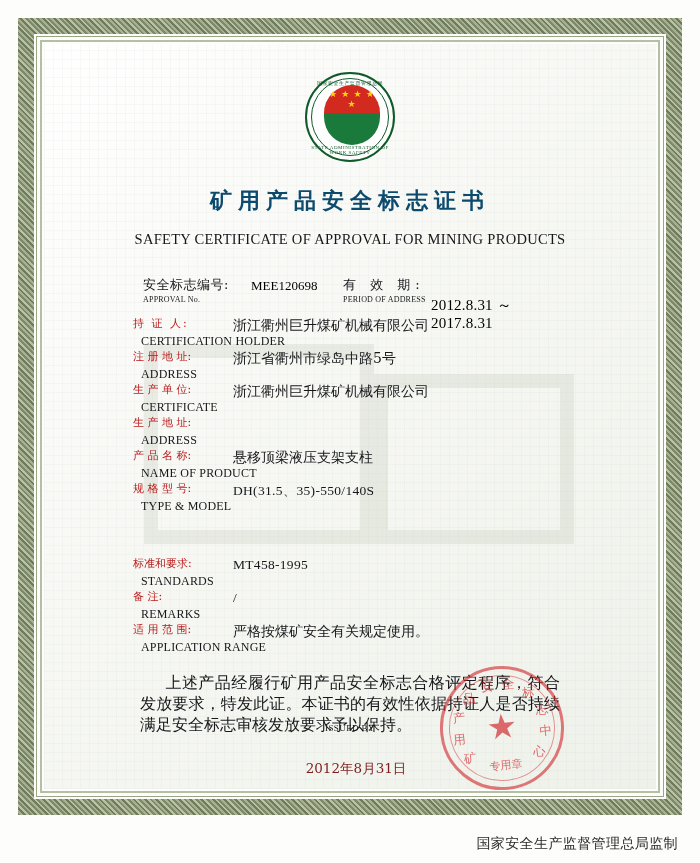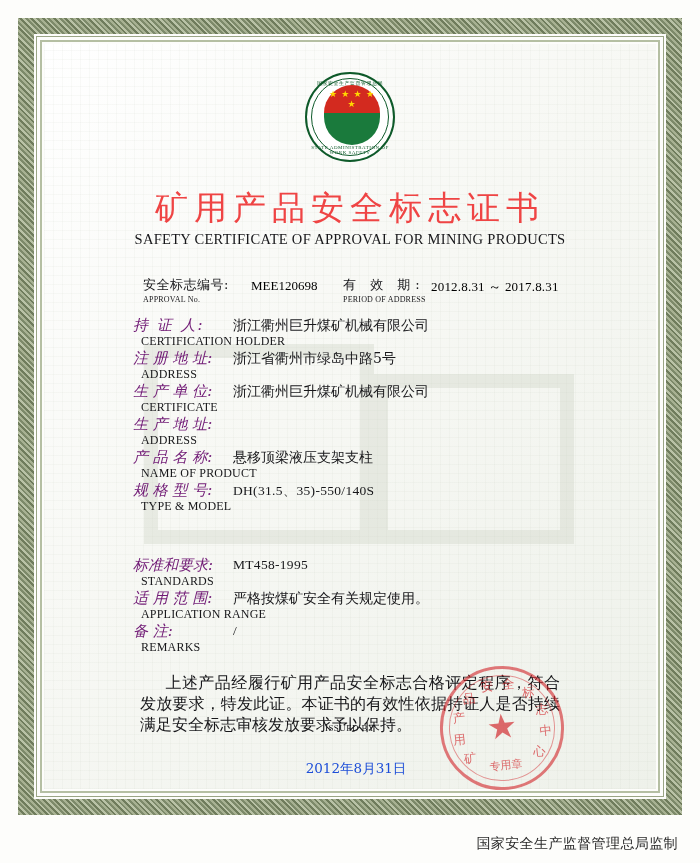--- a/index.html
+++ b/index.html
@@ -136,24 +136,24 @@
   }
   .emblem .arc-top { top: 6px; }
   .emblem .arc-bottom { bottom: 5px; }
 
   
   .title-cn {
     position: absolute;
     left: 0; right: 0;
     top: 186px;
     text-align: center;
-    font-size: 33px;
+    font-size: 22px;
     letter-spacing: 6px;
-    font-weight: normal;
-    color: #ef4444;
+    font-weight: bold;
+    color: #0c4a6e;
     font-family: "DejaVu Serif", "Liberation Serif", serif;
   }
   .title-en {
     position: absolute;
     left: 0; right: 0;
     top: 231px;
     text-align: center;
     font-size: 14.5px;
     letter-spacing: .3px;
     color: #17171a;
@@ -195,44 +195,43 @@
   .validity-left {
     position: absolute;
     left: 200px;
     top: 0;
   }
   .validity-left .l1 { font-size: 13px; letter-spacing: 5px; }
   .validity-left .l2 { font-size: 8px; margin-top: 1px; }
   .validity-value {
     position: absolute;
     left: 288px;
-    top: 2px;
-    font-size: 13px;
+    top: 20px;
+    font-size: 15px;
     letter-spacing: .2px;
   }
 
   
   .fields {
     position: absolute;
     left: 133px;
     top: 316px;
     width: 440px;
   }
   .field {
     position: relative;
     height: 33px;
   }
   .field .f-cn {
     position: absolute;
     left: 0;
     top: 0;
-    font-size: 15px;
-    color: #701a75;
-    font-family: "DejaVu Serif", "Liberation Serif", serif;
-    font-style: italic;
+    font-size: 11px;
+    color: #b91c1c;
+    font-family: "DejaVu Serif", "Liberation Serif", serif;
   }
   .field .f-en {
     position: absolute;
     left: 8px;
     top: 18px;
     font-size: 12px;
     color: #17171a;
     letter-spacing: .2px;
     font-family: "Liberation Serif", serif;
   }
@@ -290,21 +289,21 @@
     letter-spacing: .4px;
     margin-top: 1px;
     color: #17171a;
   }
   .issue-date {
     position: absolute;
     left: 0; right: 0;
     top: 760px;
     text-align: center;
     font-size: 13.5px;
-    color: #1d4ed8;
+    color: #7f1d1d;
     font-family: "DejaVu Serif", "Liberation Serif", serif;
     padding-left: 12px;
     box-sizing: border-box;
   }
 
   
   .seal {
     position: absolute;
     left: 440px;
     top: 666px;
@@ -451,29 +450,29 @@
 
   <div class="fields-lower">
 
     <div class="field">
       <div class="f-cn">标准和要求:</div>
       <div class="f-en">STANDARDS</div>
       <div class="f-val latin">MT458-1995</div>
     </div>
 
     <div class="field">
+      <div class="f-cn">备      注:</div>
+      <div class="f-en">REMARKS</div>
+      <div class="f-val latin">/</div>
+    </div>
+
+    <div class="field">
       <div class="f-cn">适 用 范 围:</div>
       <div class="f-en">APPLICATION RANGE</div>
       <div class="f-val">严格按煤矿安全有关规定使用。</div>
-    </div>
-
-    <div class="field">
-      <div class="f-cn">备      注:</div>
-      <div class="f-en">REMARKS</div>
-      <div class="f-val latin">/</div>
     </div>
 
   </div>
 
   <div class="para"><span class="indent"></span><span>上述产品经履行矿用产品安全标志合格评定程序，符合发放要求，特发此证。本证书的有效性依据持证人是否持续满足安全标志审核发放要求予以保持。</span></div>
 
   <div class="issued">
     <div class="en">ISSUED BY</div>
   </div>
   <div class="issue-date">2012年8月31日</div>

